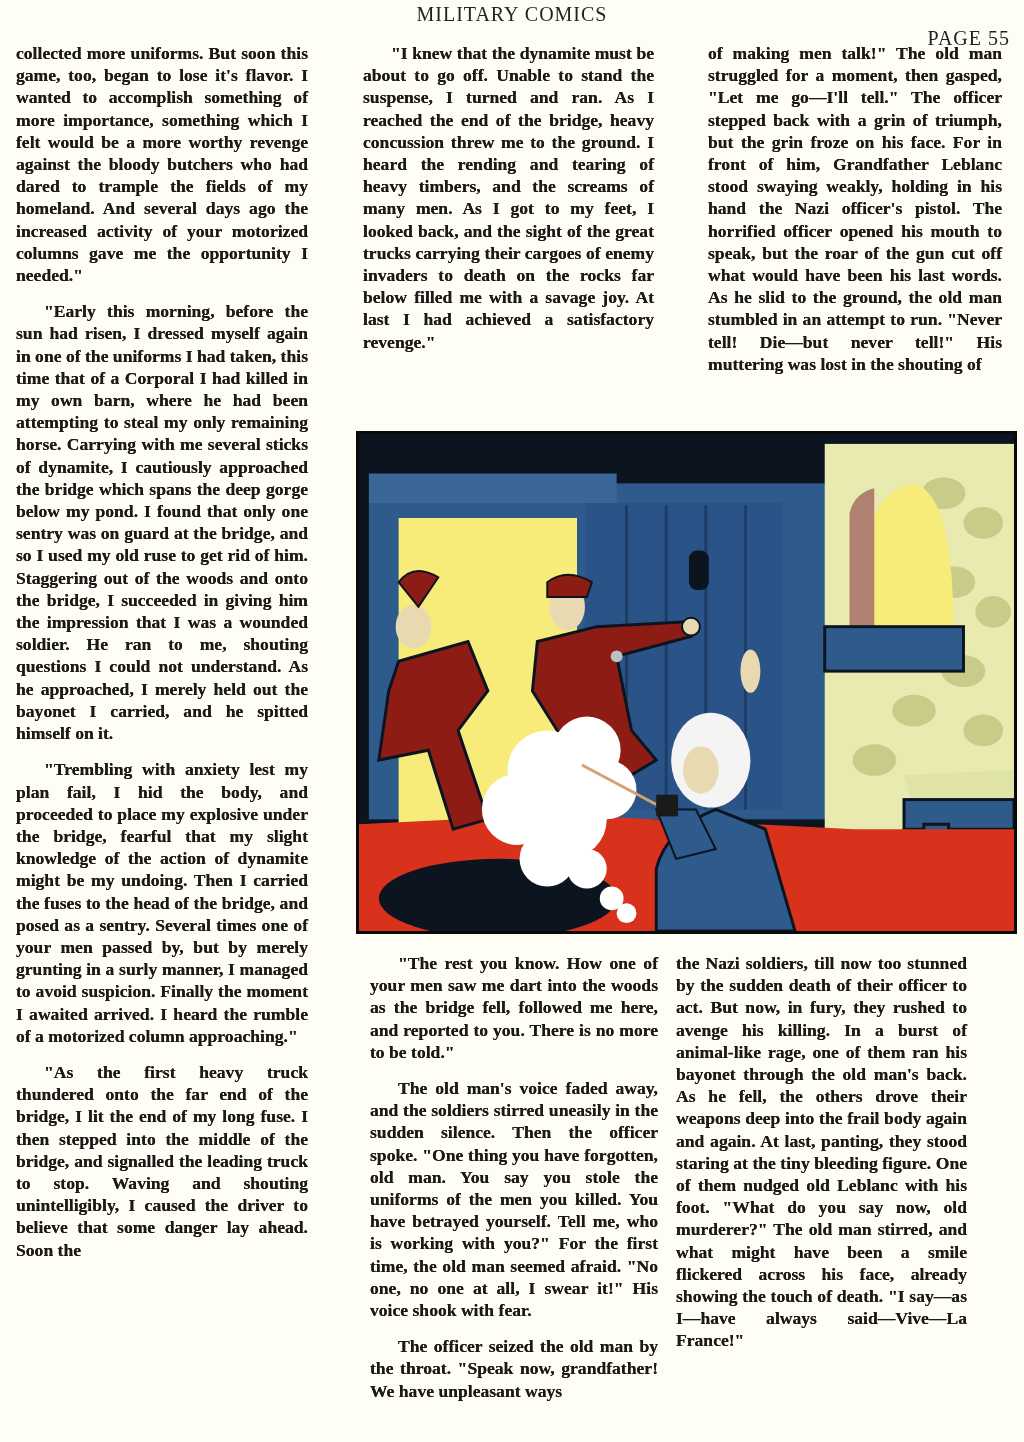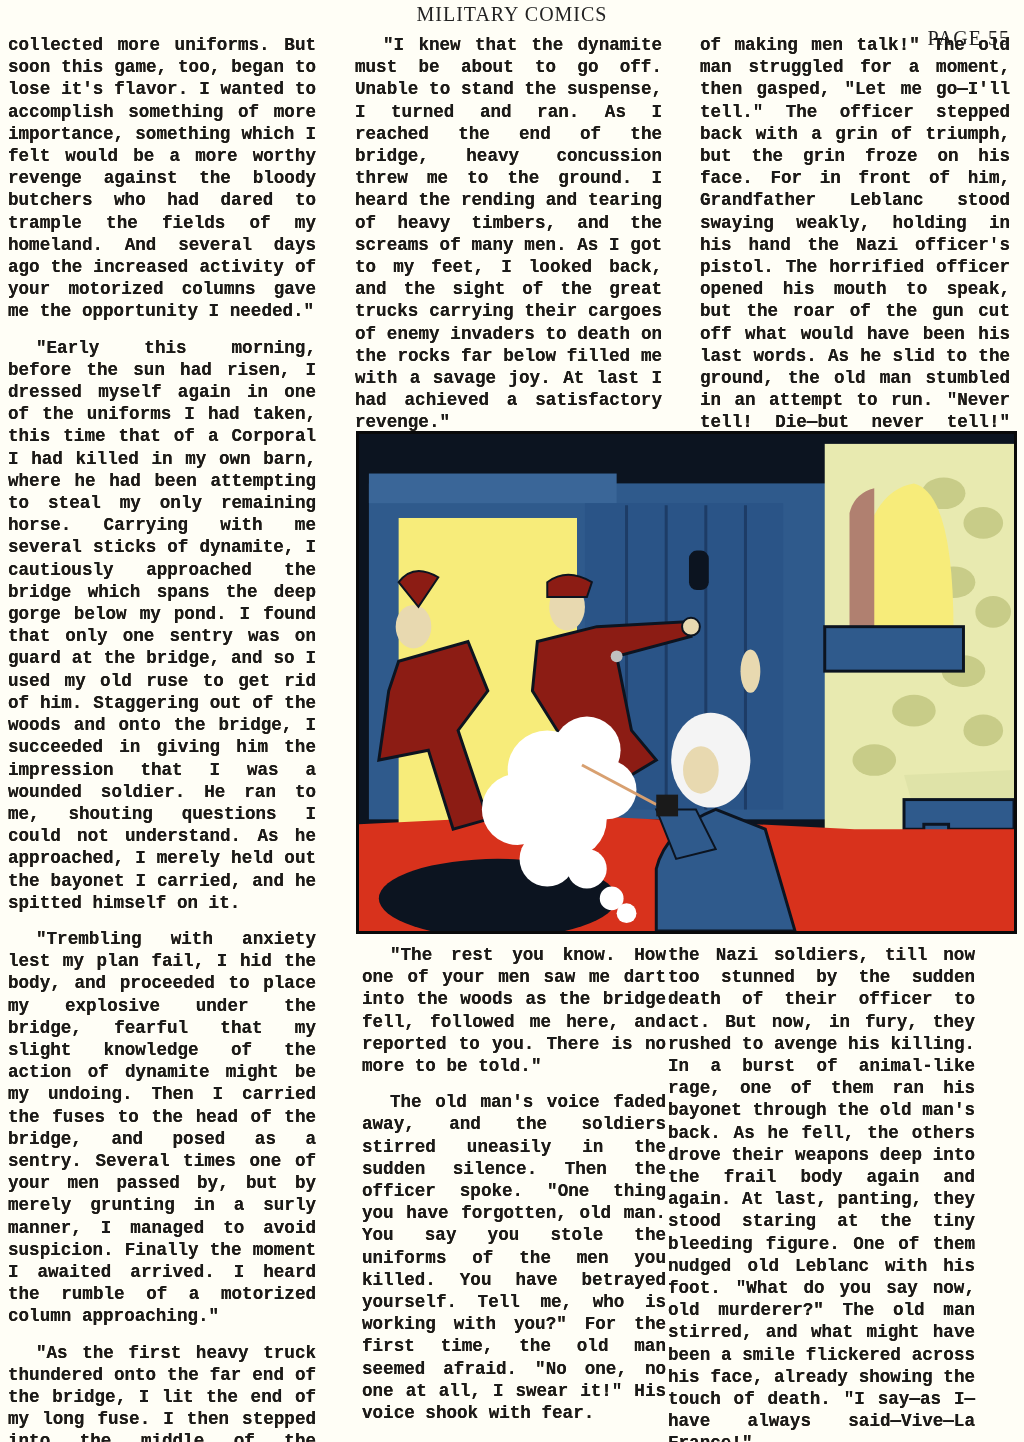--- a/index.html
+++ b/index.html
@@ -18,21 +18,21 @@
     position: absolute; right: 14px; top: 3px;
     font-size: 20px; letter-spacing: 1px; color: #222; margin-top: 24px;
   }
   .col {
     position: absolute;
     font-size: 17.6px; line-height: 22.2px;
     text-align: justify;
     text-shadow: 0 0 0.6px #3a2a10;
     font-weight: 600;
   }
-  .col p { margin: 0; text-indent: 0; font-family: Liberation Mono, monospace; }
+  .col p { margin: 8px; text-indent: 0; }
   .col p.indent { text-indent: 28px; }
   .col p + p { margin-top: 14px; }
   .col p.cont { text-indent: 0; }
   #col1 { left: 8px; top: 34px; width: 308px; }
   #col2-top { left: 355px; top: 34px; width: 307px; }
   #col3-top { left: 700px; top: 34px; width: 310px; }
   #col2-bot { left: 362px; top: 944px; width: 304px; }
   #col3-bot { left: 668px; top: 944px; width: 307px; }
 
   .panel {
@@ -140,17 +140,18 @@
     </g>
 
     <circle cx="260" cy="225" r="6" fill="#c0c0c0"></circle>
     <ellipse cx="395" cy="240" rx="10" ry="22" fill="#e8d9b0"></ellipse>
   </svg>
 </div>
 
 <div class="col" id="col2-bot">
   <p class="indent">"The rest you know. How one of your men saw me dart into the woods as the bridge fell, followed me here, and reported to you. There is no more to be told."</p>
   <p class="indent">The old man's voice faded away, and the soldiers stirred uneasily in the sudden silence. Then the officer spoke. "One thing you have forgotten, old man. You say you stole the uniforms of the men you killed. You have betrayed yourself. Tell me, who is working with you?" For the first time, the old man seemed afraid. "No one, no one at all, I swear it!" His voice shook with fear.</p>
+  <p class="indent">The officer seized the old man by the throat. "Speak now, grandfather! We have unpleasant ways</p>
 </div>
 
 <div class="col" id="col3-bot">
   <p class="cont">the Nazi soldiers, till now too stunned by the sudden death of their officer to act. But now, in fury, they rushed to avenge his killing. In a burst of animal-like rage, one of them ran his bayonet through the old man's back. As he fell, the others drove their weapons deep into the frail body again and again. At last, panting, they stood staring at the tiny bleeding figure. One of them nudged old Leblanc with his foot. "What do you say now, old murderer?" The old man stirred, and what might have been a smile flickered across his face, already showing the touch of death. "I say—as I—have always said—Vive—La France!"</p>
 </div>
 
 </body></html>

